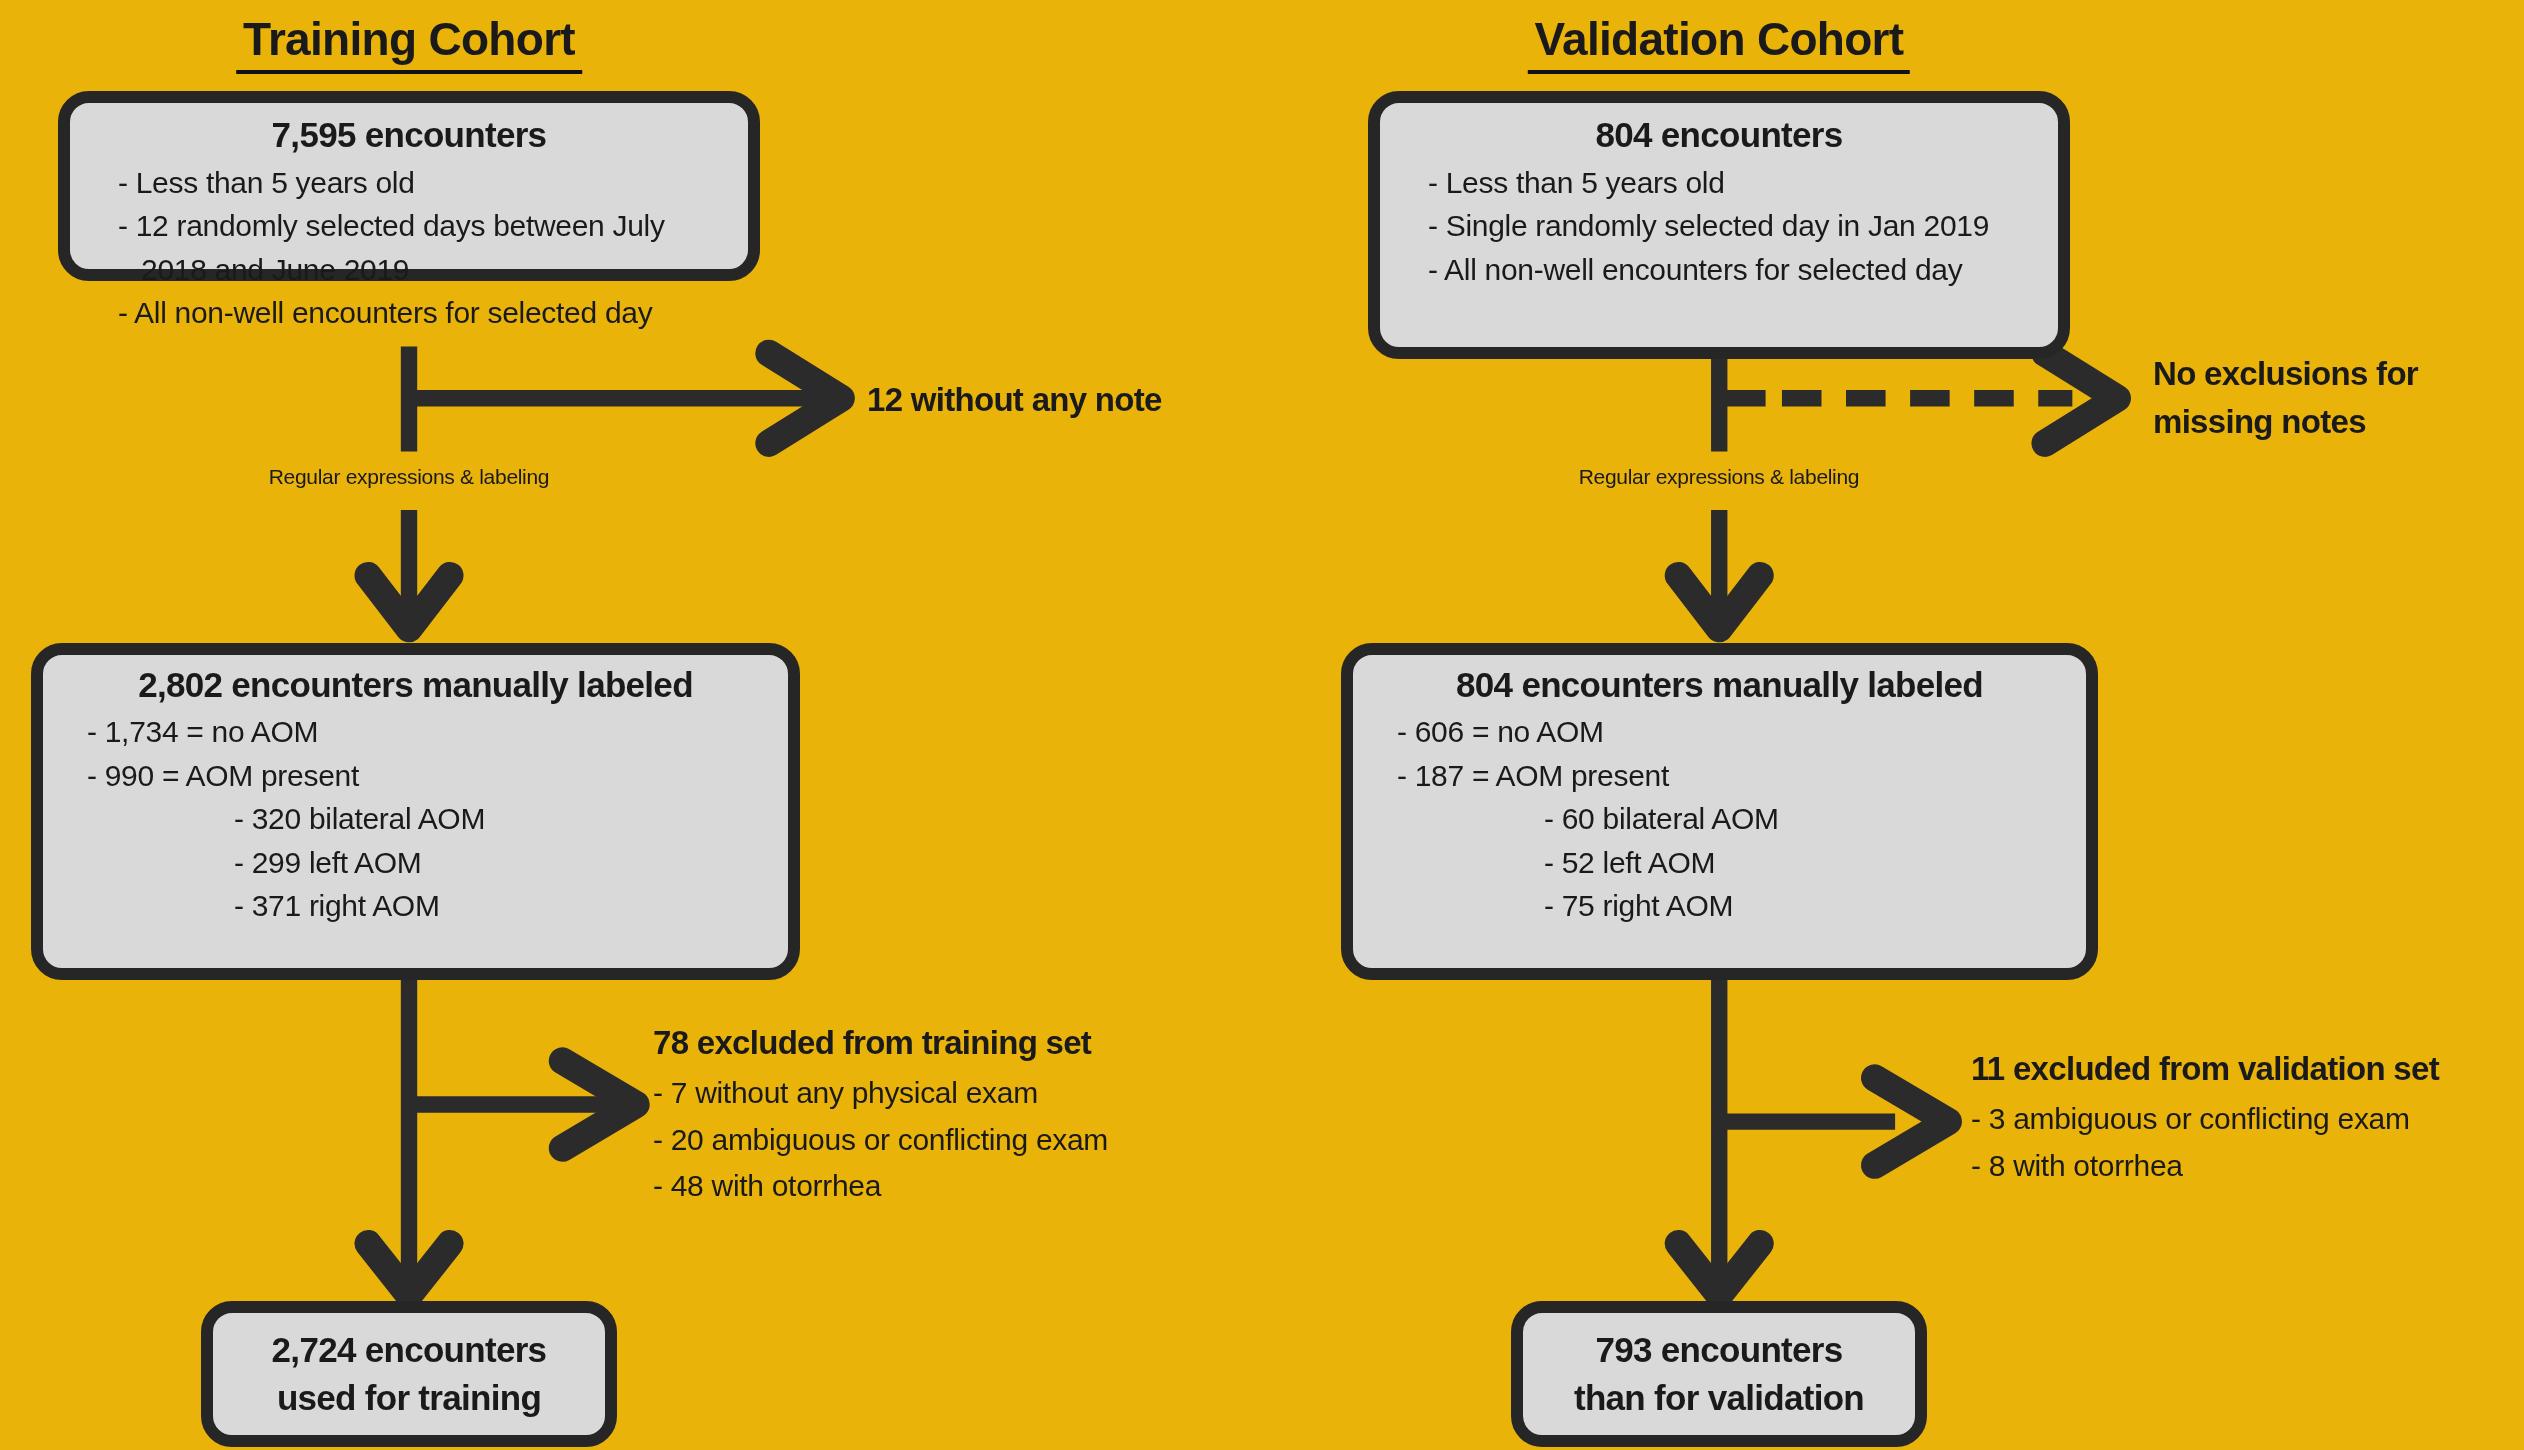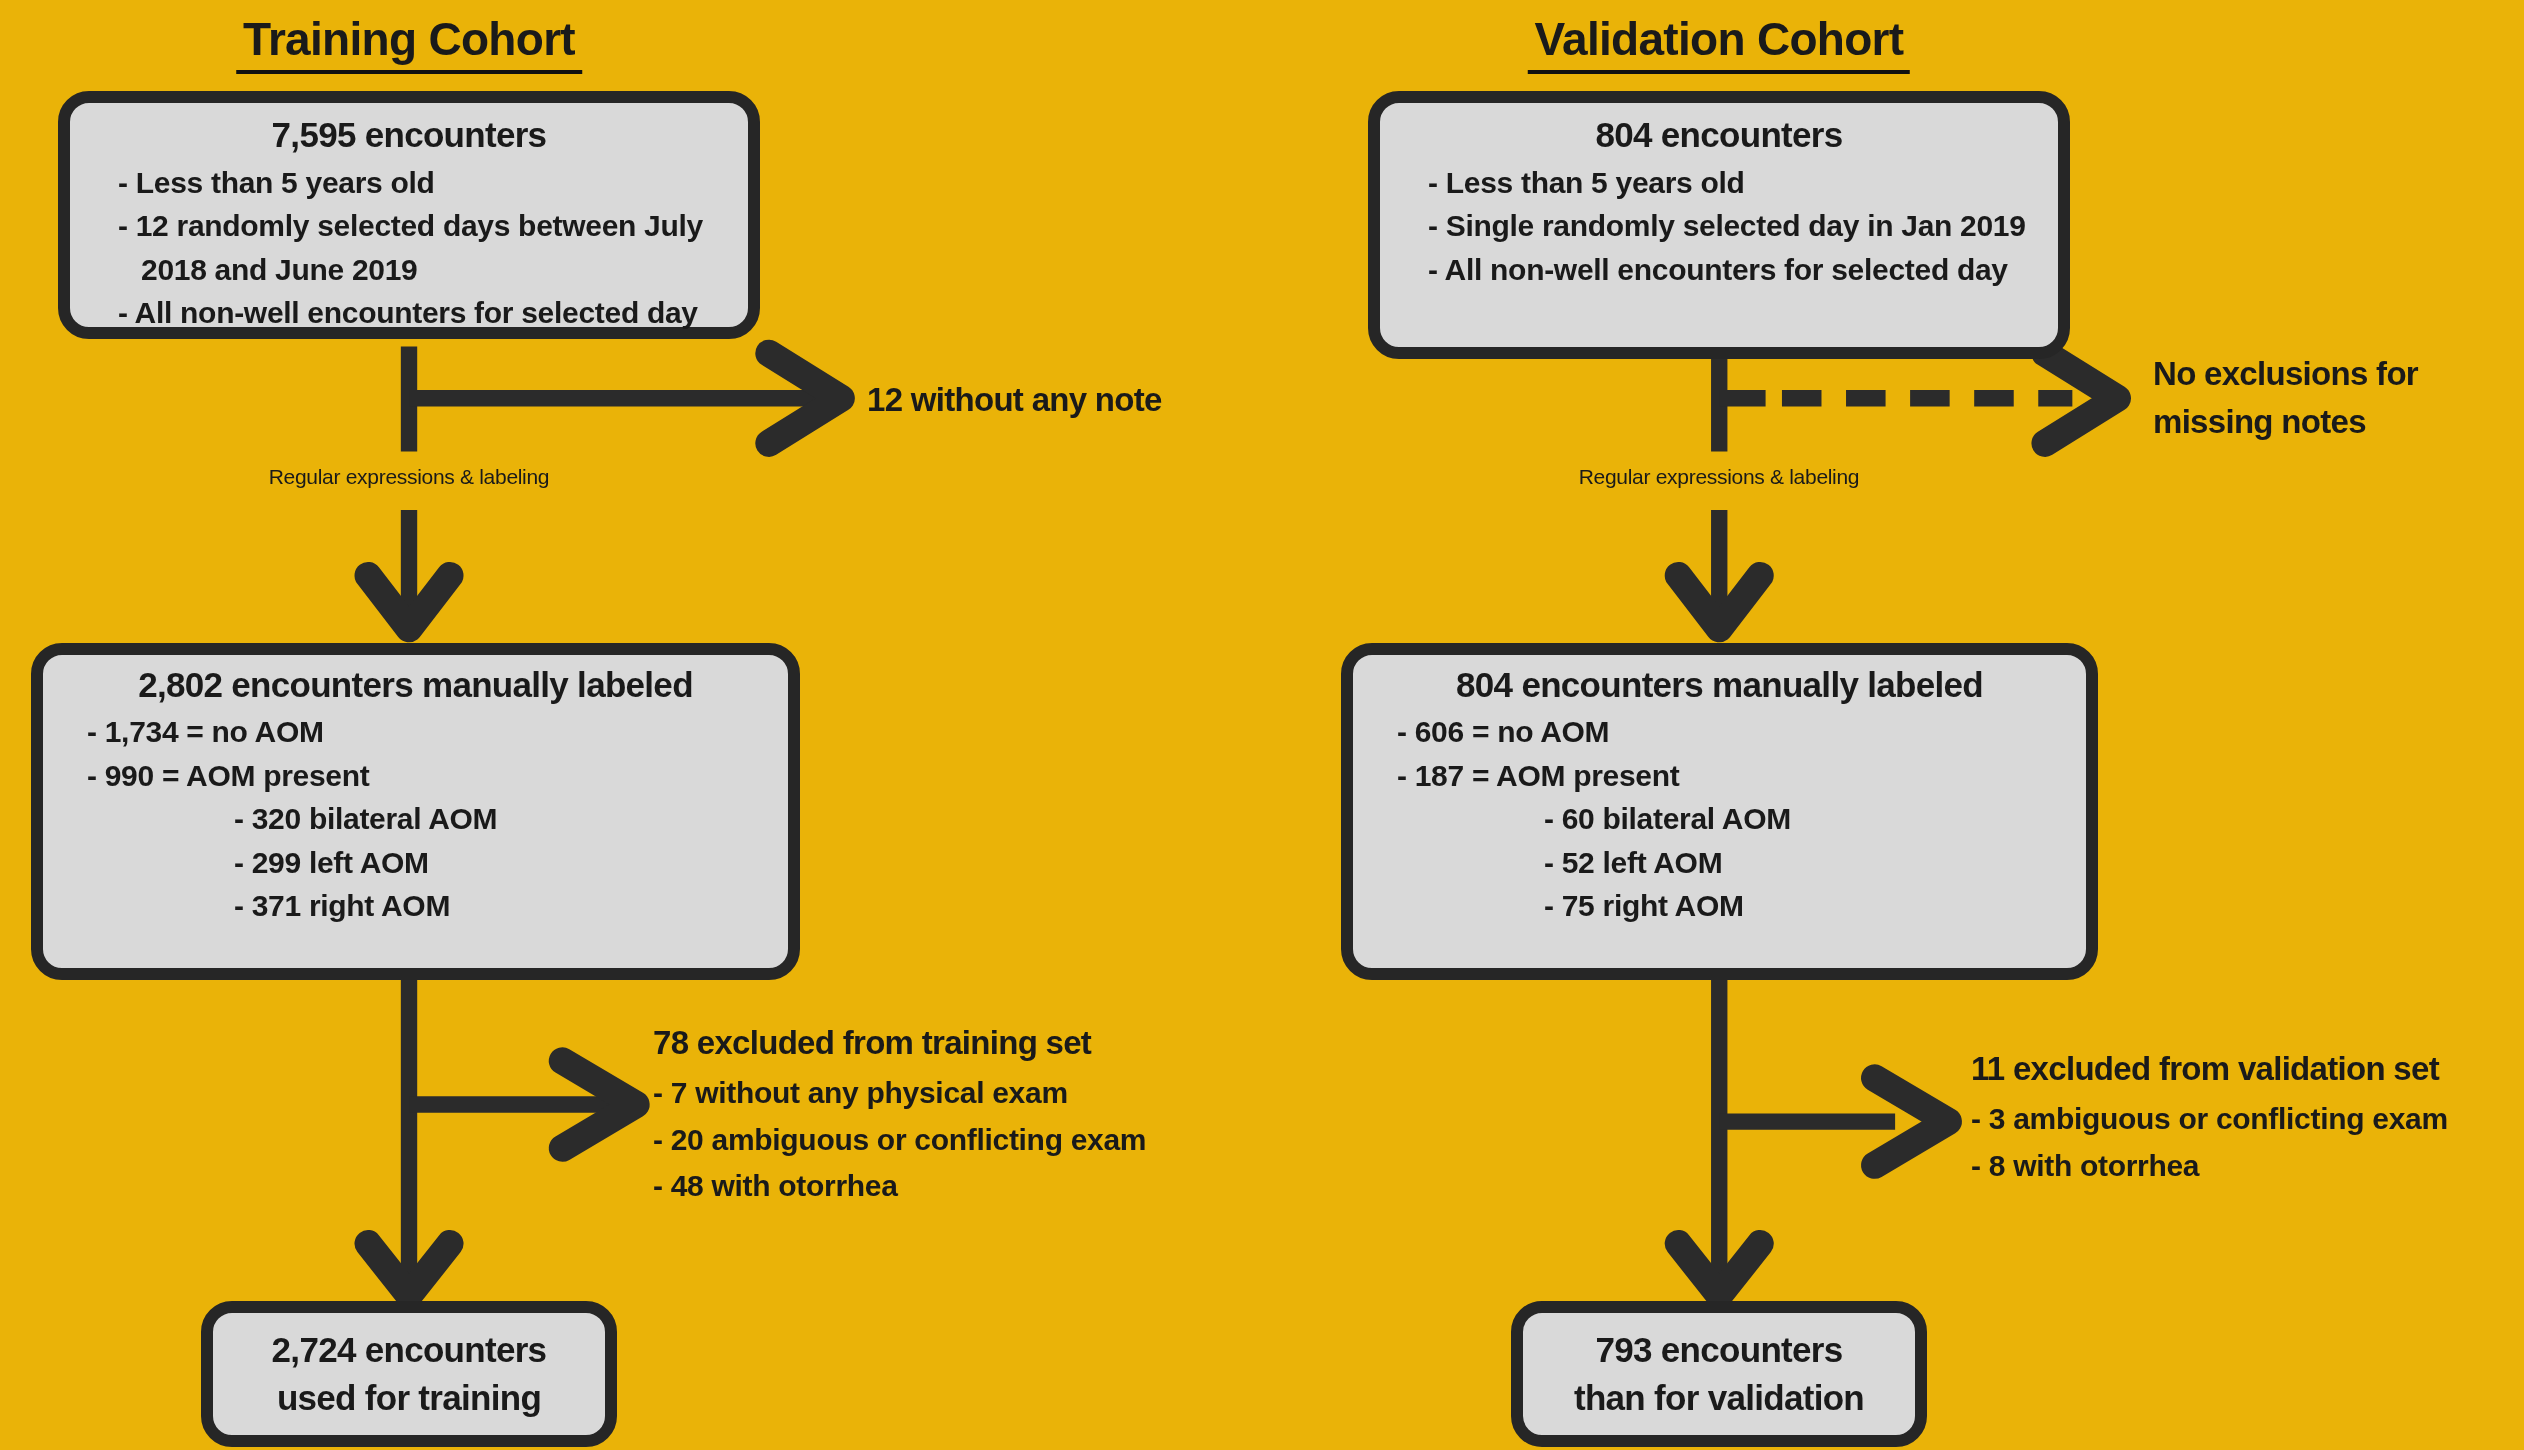--- a/index.html
+++ b/index.html
@@ -25,21 +25,21 @@
     position:absolute;box-sizing:border-box;
     background:var(--box-fill,#d9d9d9);
     border:12.3px solid var(--box-border,#262626);
     border-radius:31px;
   }
   .box-heading{
     font-size:35px;font-weight:bold;text-align:center;
     letter-spacing:-0.7px;margin:12.3px 13.6px 5.5px 13.6px;
   }
   .bullets{font-size:30px;line-height:1.45;letter-spacing:-0.3px;padding:0 16.4px 0 48px;}
-  .bullet{text-indent:-23px;padding-left:23px;font-weight:bold;}
+  .bullet{text-indent:-23px;padding-left:23px;}
   .bullet.sub{margin-left:147px;}
   .final-box{display:flex;flex-direction:column;align-items:center;justify-content:center;}
   .final-line{font-size:35px;font-weight:bold;line-height:1.38;letter-spacing:-0.7px;}
 
   .process-label{
     position:absolute;top:465px;transform:translateX(-50%);
     font-size:21px;letter-spacing:-0.3px;white-space:nowrap;
   }
   .branch-note{
     position:absolute;font-size:33px;font-weight:bold;
@@ -93,21 +93,21 @@
       <polyline class="head" points="2462,1824 2522,1900 2582,1824"></polyline>
     </g>
     <g>
       <line class="shaft" x1="2522" y1="1645" x2="2780" y2="1645"></line>
       <polyline class="head" points="2750,1581 2858,1645 2750,1709"></polyline>
     </g>
   </svg>
 
   <div class="cohort-title" style="left:409px;">Training Cohort</div>
 
-  <div class="box" style="left:58px;top:91px;width:702px;height:248px;">
+  <div class="box" style="left:58px;top:91px;width:702px;height:190px;">
     <div class="box-heading">7,595 encounters</div>
     <div class="bullets">
       <div class="bullet">- Less than 5 years old</div>
       <div class="bullet">- 12 randomly selected days between July 2018 and June 2019</div>
       <div class="bullet">- All non-well encounters for selected day</div>
     </div>
   </div>
 
   <div class="branch-note" style="left:867px;top:376px;">12 without any note</div>
 

